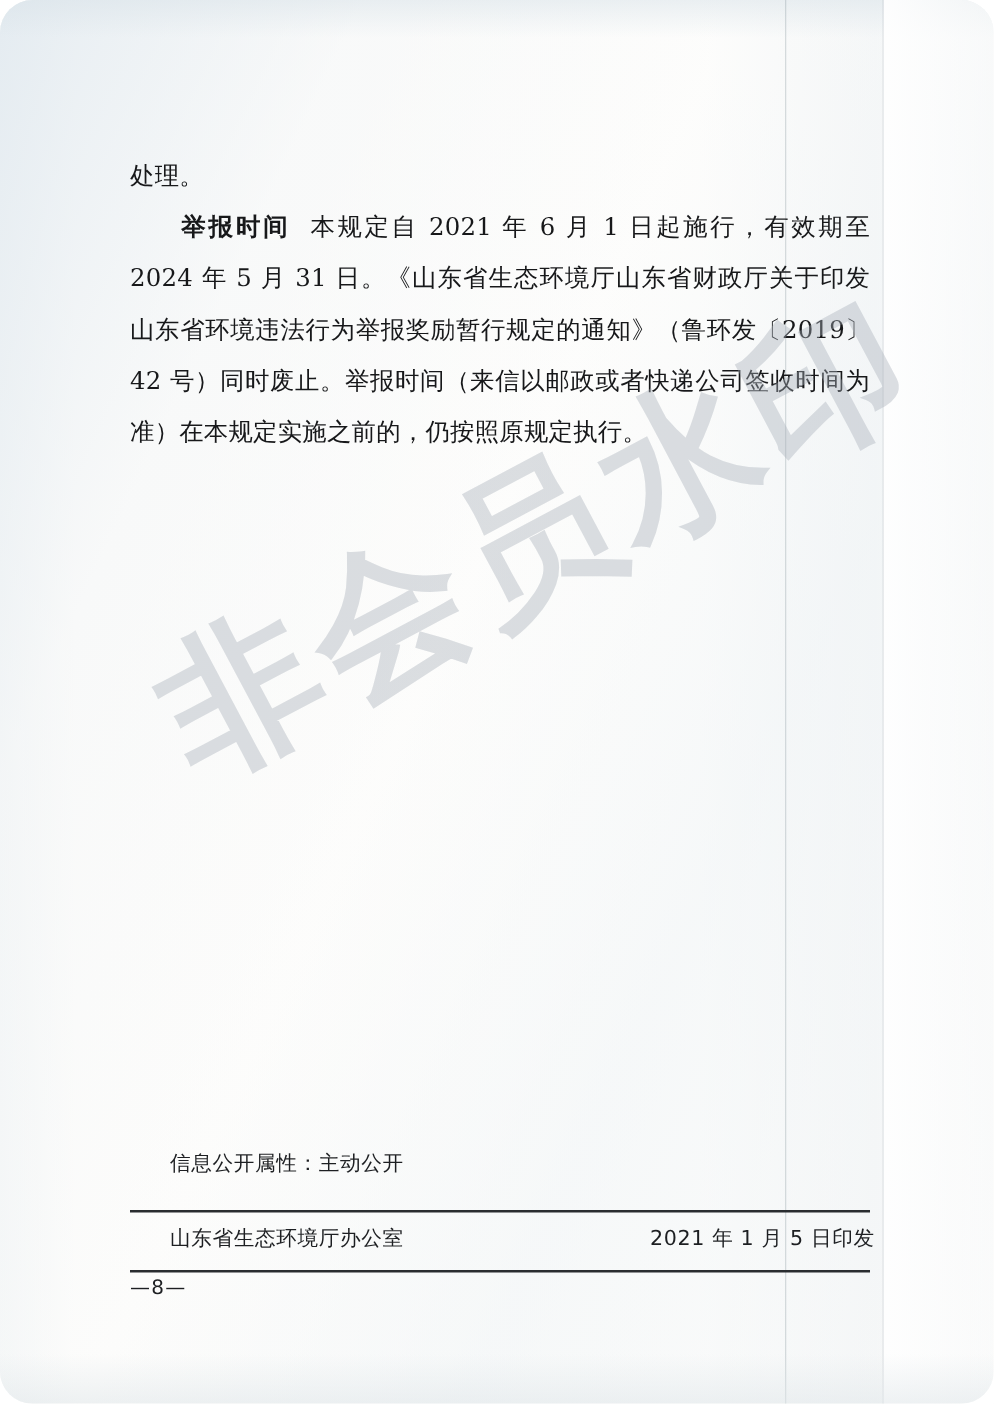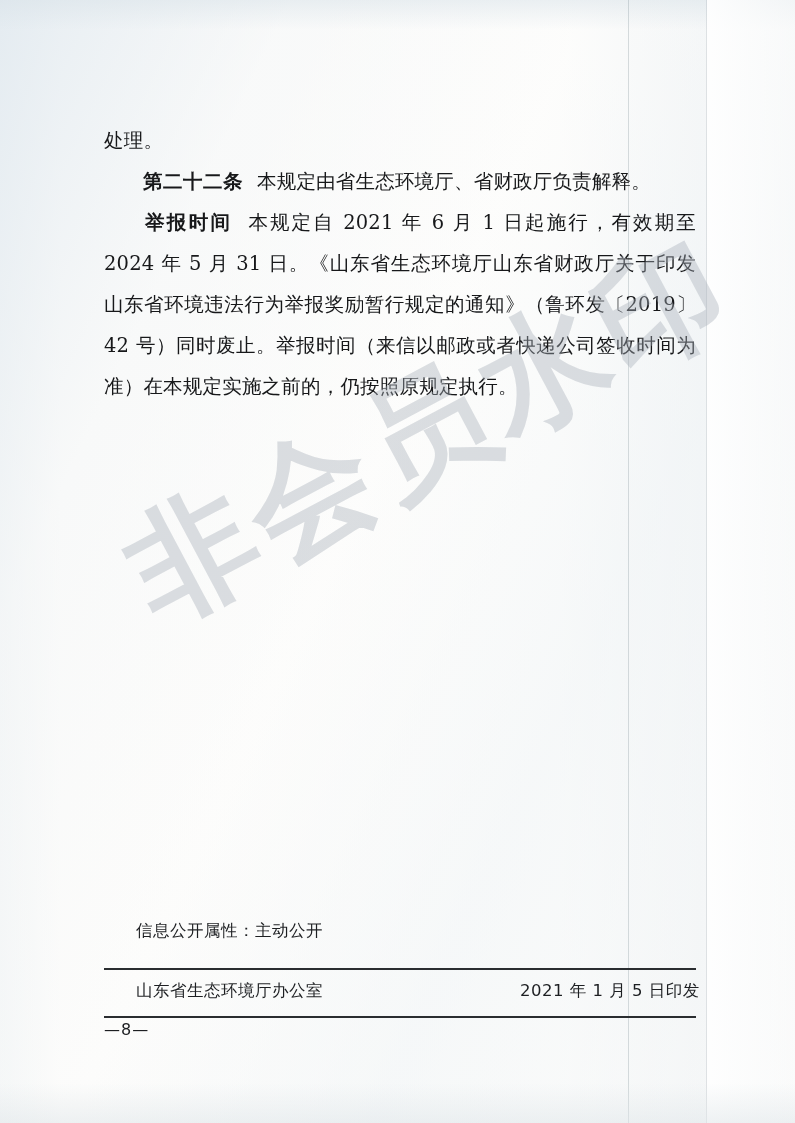--- a/index.html
+++ b/index.html
@@ -9,20 +9,21 @@
   }
   body {
     font-family: "DejaVu Serif", "Liberation Serif", serif;
   }
   .page {
     position: relative;
     width: 795px;
     height: 1123px;
     overflow: hidden;
     background: #fbfbfa;
+    border-radius: 26px;
   }
   
   .paper {
     position: absolute;
     left: 0; top: 0;
     width: 795px;
     height: 1123px;
     background:
       linear-gradient(115deg, rgba(226,234,240,0.85) 0%, rgba(244,246,247,0.5) 22%, rgba(252,252,251,0.35) 45%, rgba(240,244,246,0.55) 68%, rgba(250,250,249,0.3) 100%),
       linear-gradient(to right, #f2f5f6 0px, #fcfcfb 60px, #fdfdfc 560px, #f4f6f7 700px, #ffffff 795px);
@@ -188,23 +189,20 @@
   <div class="top-shadow"></div>
   <div class="fold-a"></div>
   <div class="fold-b"></div>
   <div class="edge-shadow"></div>
 
   <div class="content">
     <p class="body-line">
       <span>处理。</span>
     </p>
 
-    <p class="body-line">
-      <span class="indent2"></span><span class="art-label">第二十二条</span><span class="sp"></span><span>本规定由省生态环境厅、省财政厅负责解释。</span>
-    </p>
 
     <p class="body-line">
       <span class="indent2"></span><span class="art-label">举报时间</span><span class="sp"></span><span>本规定自 2021 年 6 月 1 日起施行，有效期至 2024 年 5 月 31 日。《山东省生态环境厅山东省财政厅关于印发山东省环境违法行为举报奖励暂行规定的通知》（鲁环发〔2019〕42 号）同时废止。举报时间（来信以邮政或者快递公司签收时间为准）在本规定实施之前的，仍按照原规定执行。</span>
     </p>
   </div>
 
   <div class="watermark">非会员水印</div>
 
   <div class="footer">
     <div class="footer-attr">

